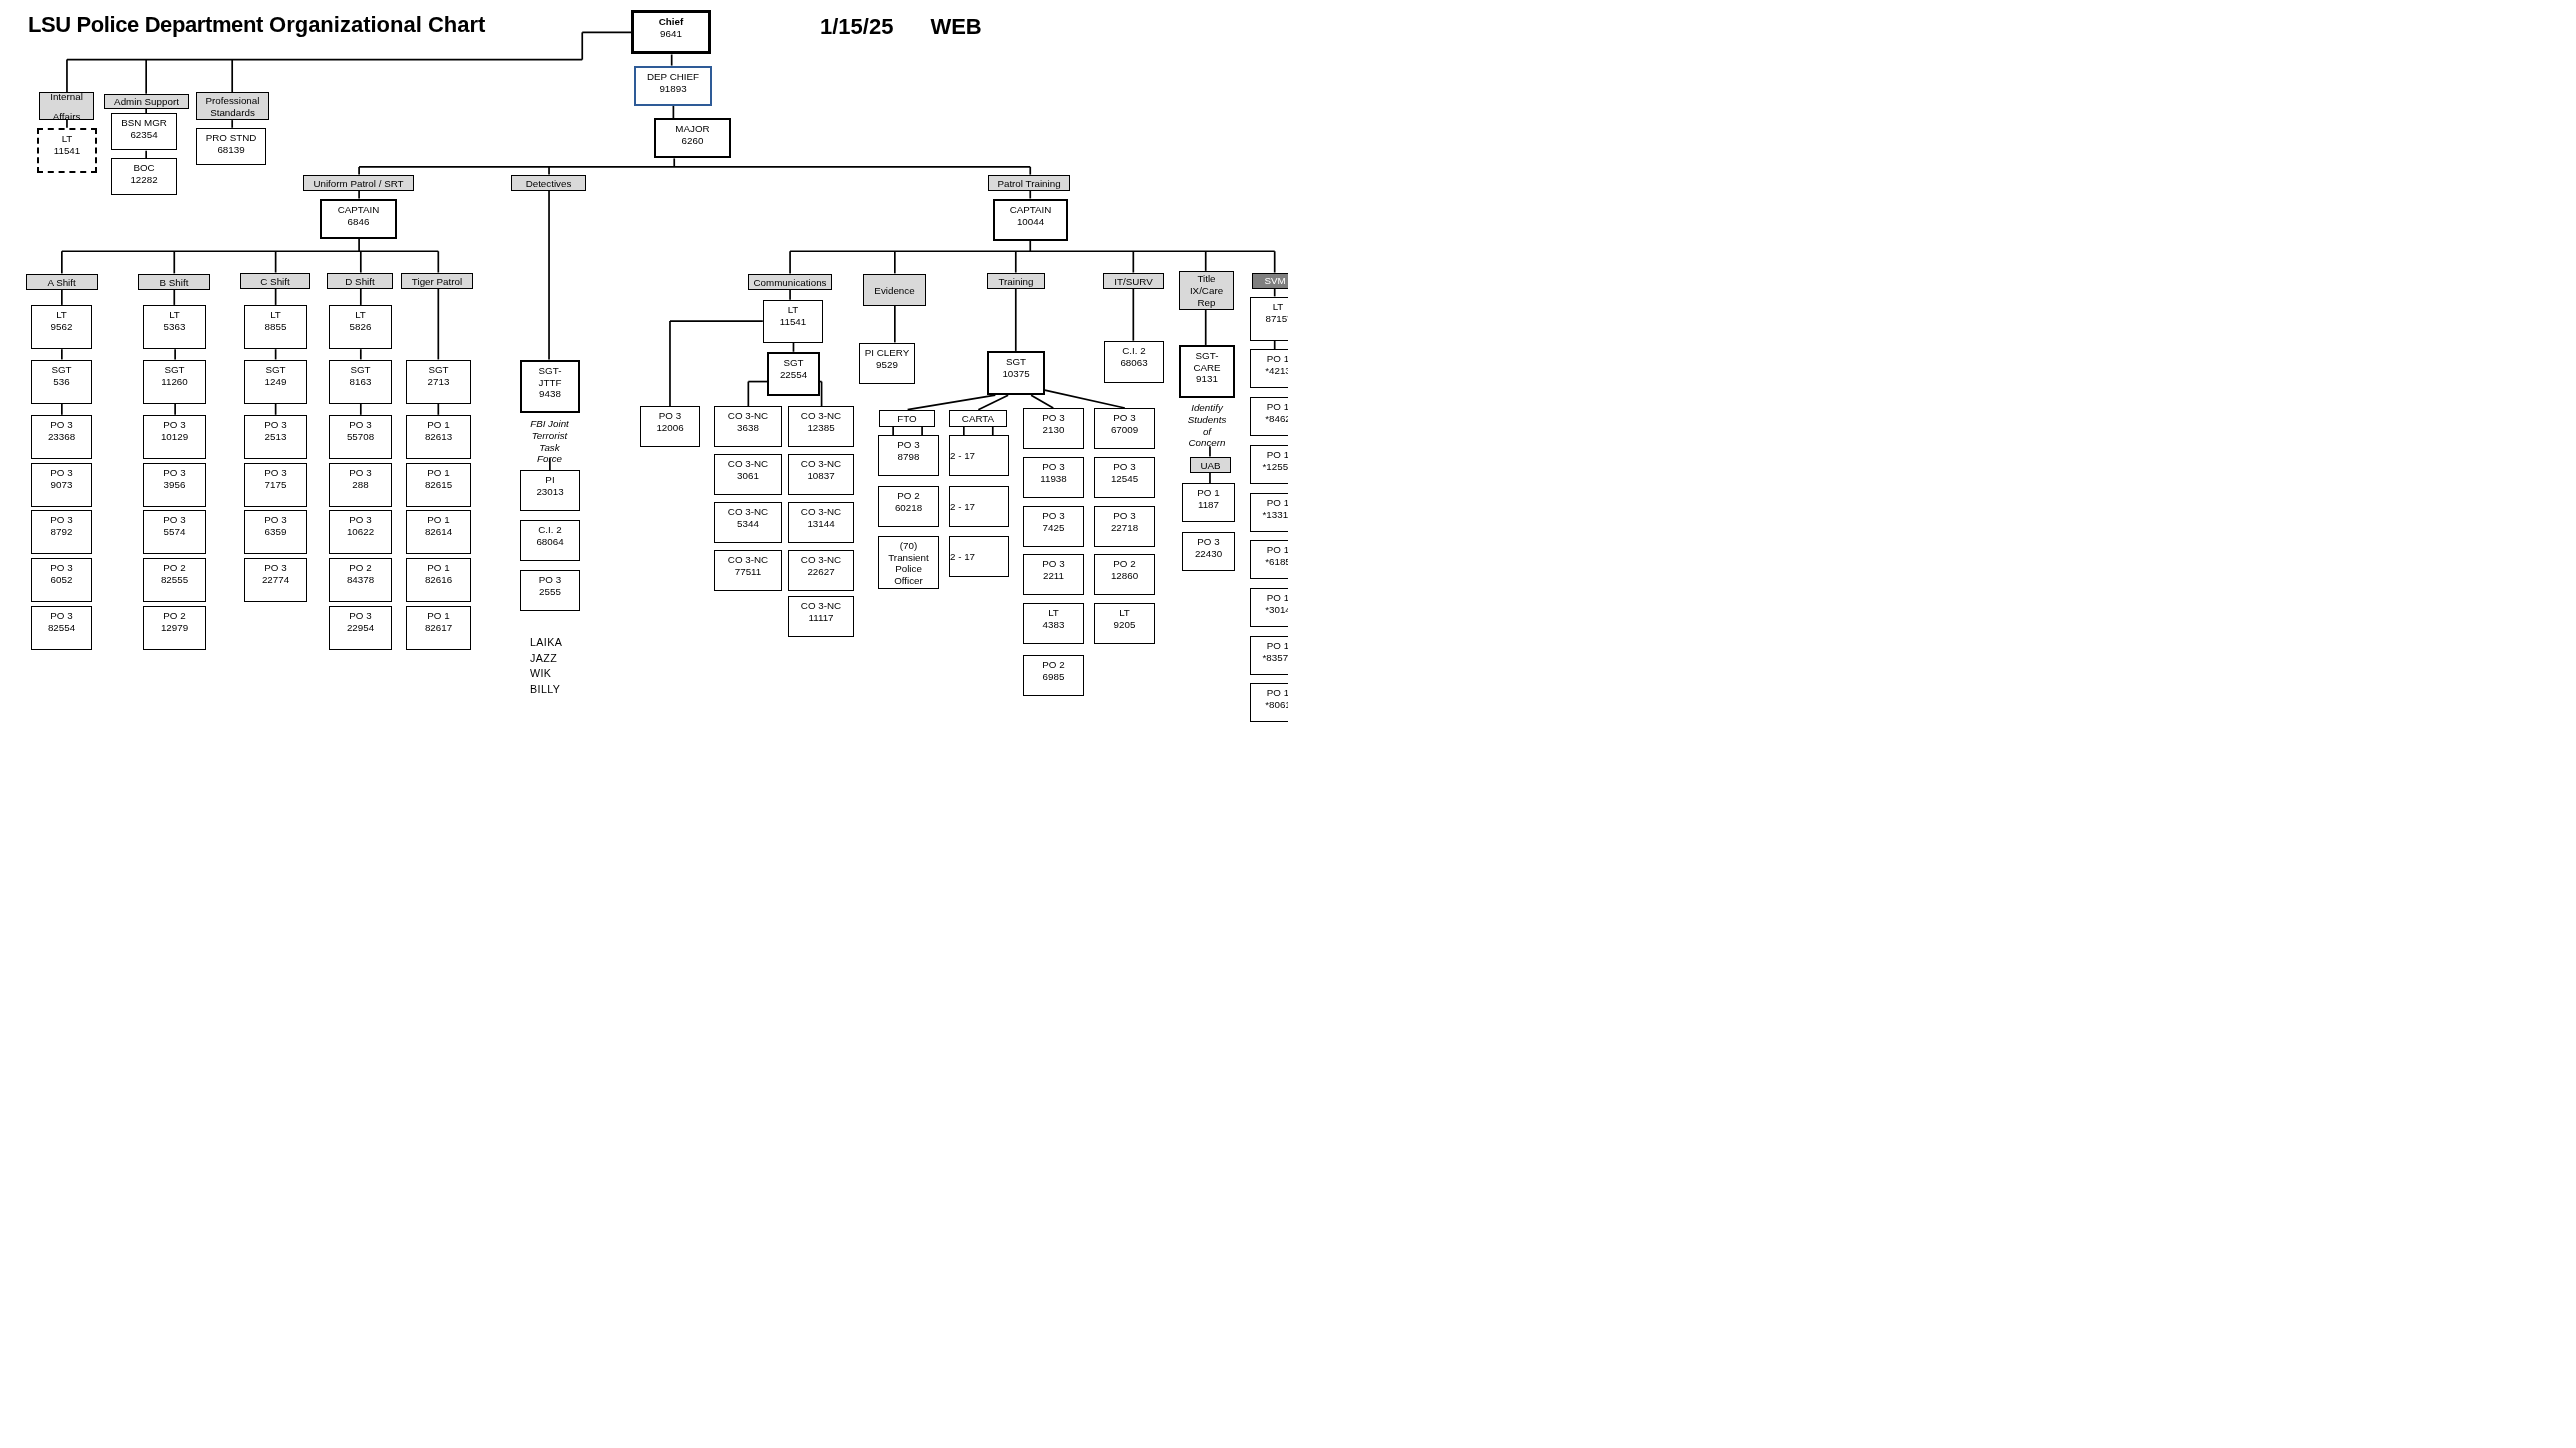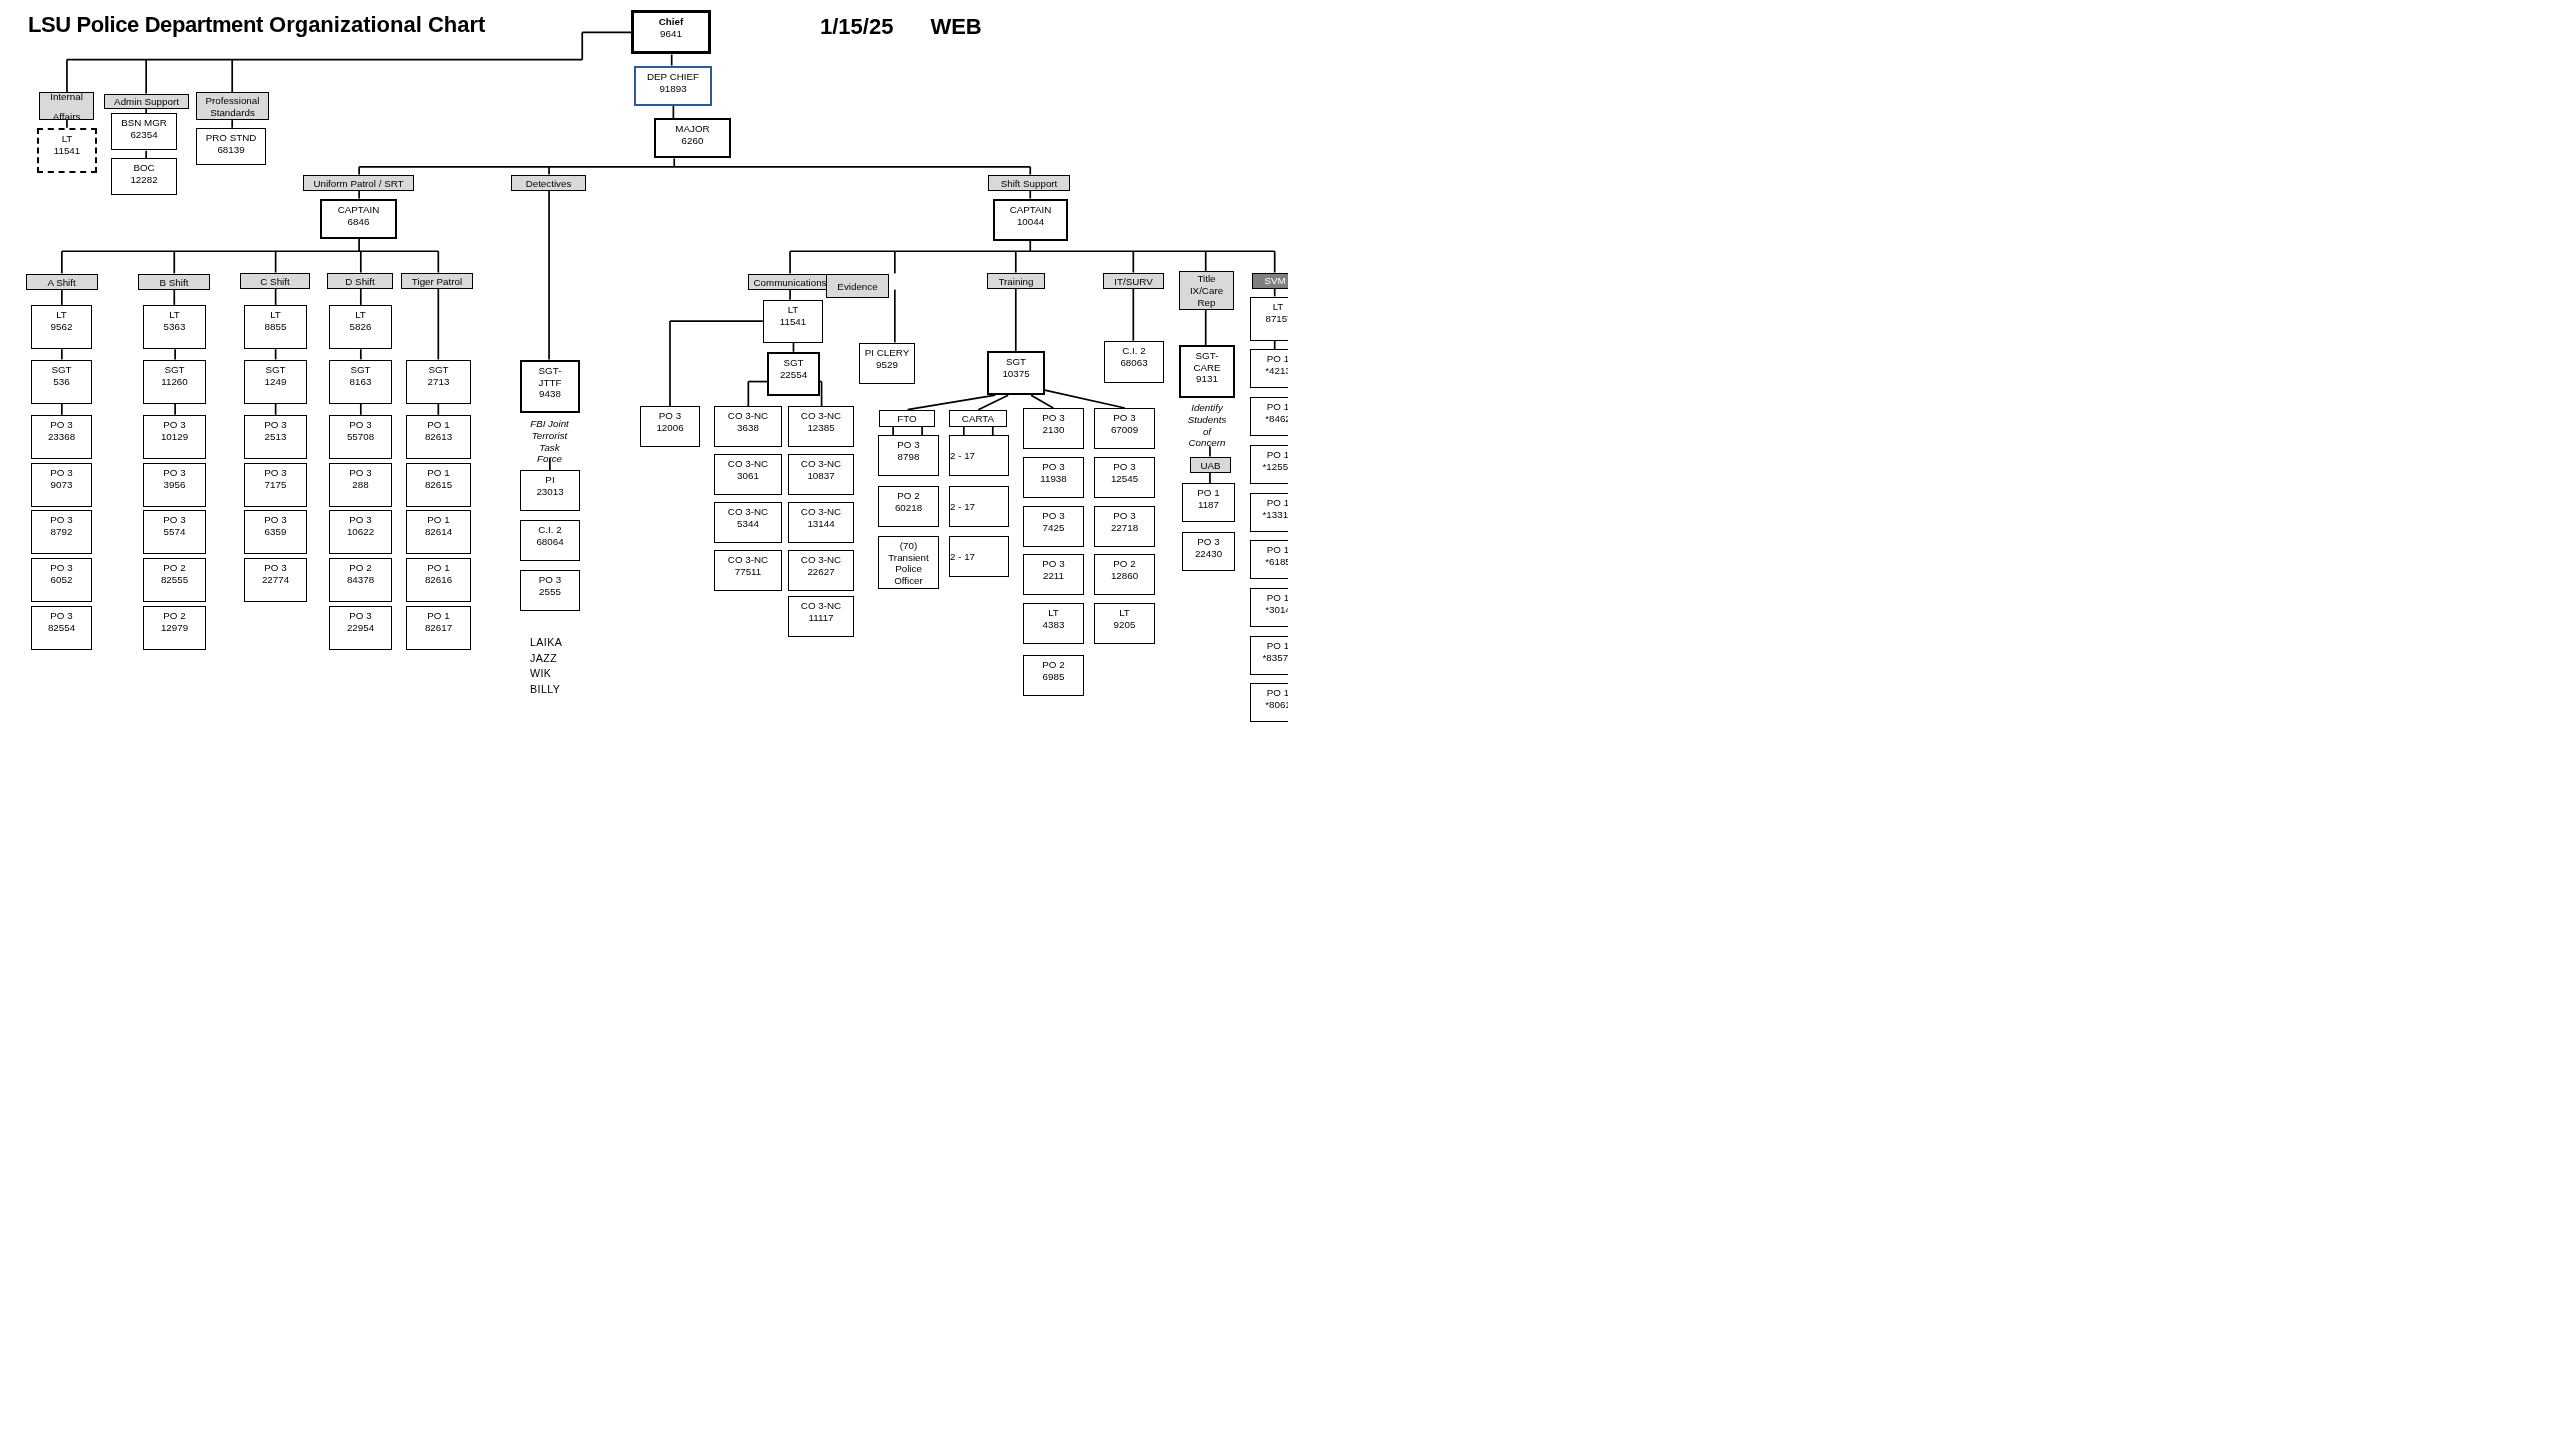--- a/index.html
+++ b/index.html
@@ -151,21 +151,21 @@
       <div class="ln">Uniform Patrol / SRT</div>
     </div>
     <div class="node thick" style="left: 320px; top: 199px; width: 77px; height: 40px;">
       <div class="ln">CAPTAIN</div>
       <div class="ln">6846</div>
     </div>
     <div class="node gray" style="left: 511px; top: 175px; width: 75px; height: 16px;">
       <div class="ln">Detectives</div>
     </div>
     <div class="node gray" style="left: 988px; top: 175px; width: 82px; height: 16px;">
-      <div class="ln">Shift Support</div>
+      <div class="ln">Patrol Training</div>
     </div>
     <div class="node thick" style="left: 993px; top: 199px; width: 75px; height: 42px;">
       <div class="ln">CAPTAIN</div>
       <div class="ln">10044</div>
     </div>
     <div class="node gray" style="left: 25.6px; top: 274px; width: 72px; height: 16px;">
       <div class="ln">A Shift</div>
     </div>
     <div class="node gray" style="left: 138px; top: 274px; width: 72px; height: 16px;">
       <div class="ln">B Shift</div>
@@ -384,21 +384,21 @@
       <div class="ln">13144</div>
     </div>
     <div class="node " style="left: 788px; top: 550px; width: 66px; height: 41px;">
       <div class="ln">CO 3-NC</div>
       <div class="ln">22627</div>
     </div>
     <div class="node " style="left: 788px; top: 596px; width: 66px; height: 41px;">
       <div class="ln">CO 3-NC</div>
       <div class="ln">11117</div>
     </div>
-    <div class="node gray" style="left: 826px; top: 274px; width: 63px; height: 24px;">
+    <div class="node gray" style="left: 863px; top: 274px; width: 63px; height: 32px;">
       <div class="ln">Evidence</div>
     </div>
     <div class="node " style="left: 859px; top: 343px; width: 56px; height: 41px;">
       <div class="ln">PI CLERY</div>
       <div class="ln">9529</div>
     </div>
     <div class="node gray" style="left: 987px; top: 273px; width: 58px; height: 16px;">
       <div class="ln">Training</div>
     </div>
     <div class="node thick" style="left: 987px; top: 351px; width: 58px; height: 44px;">

